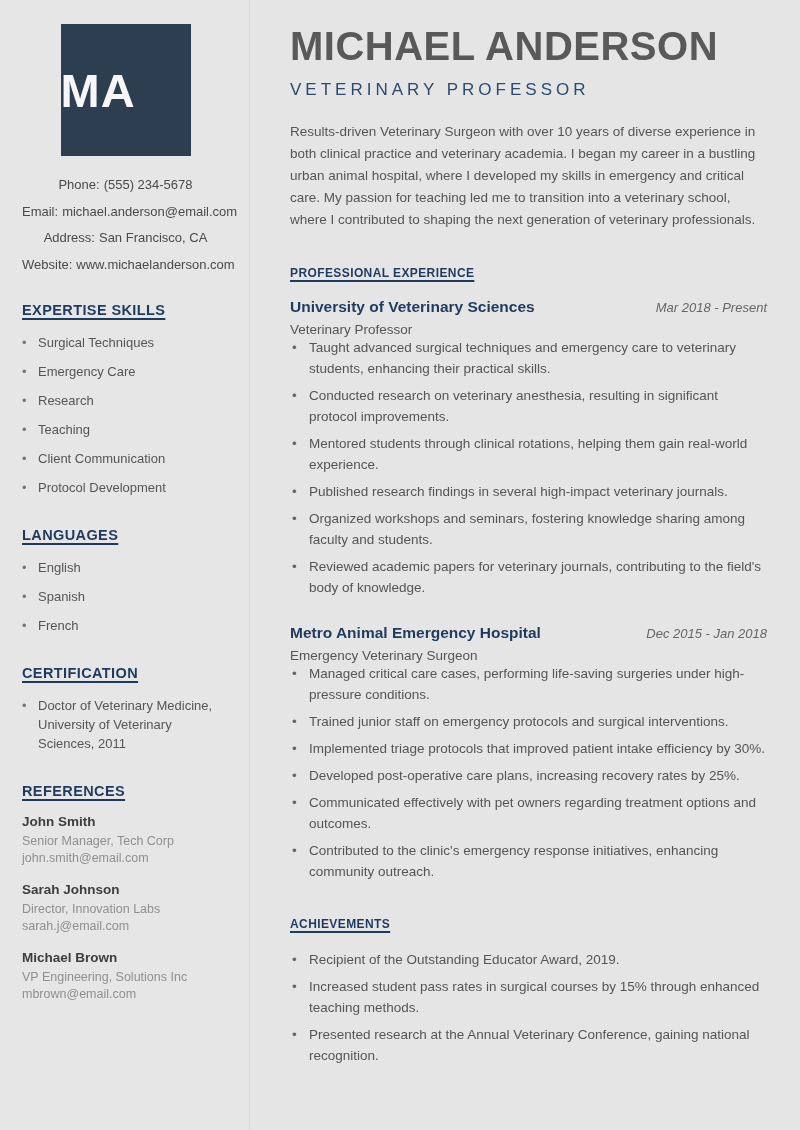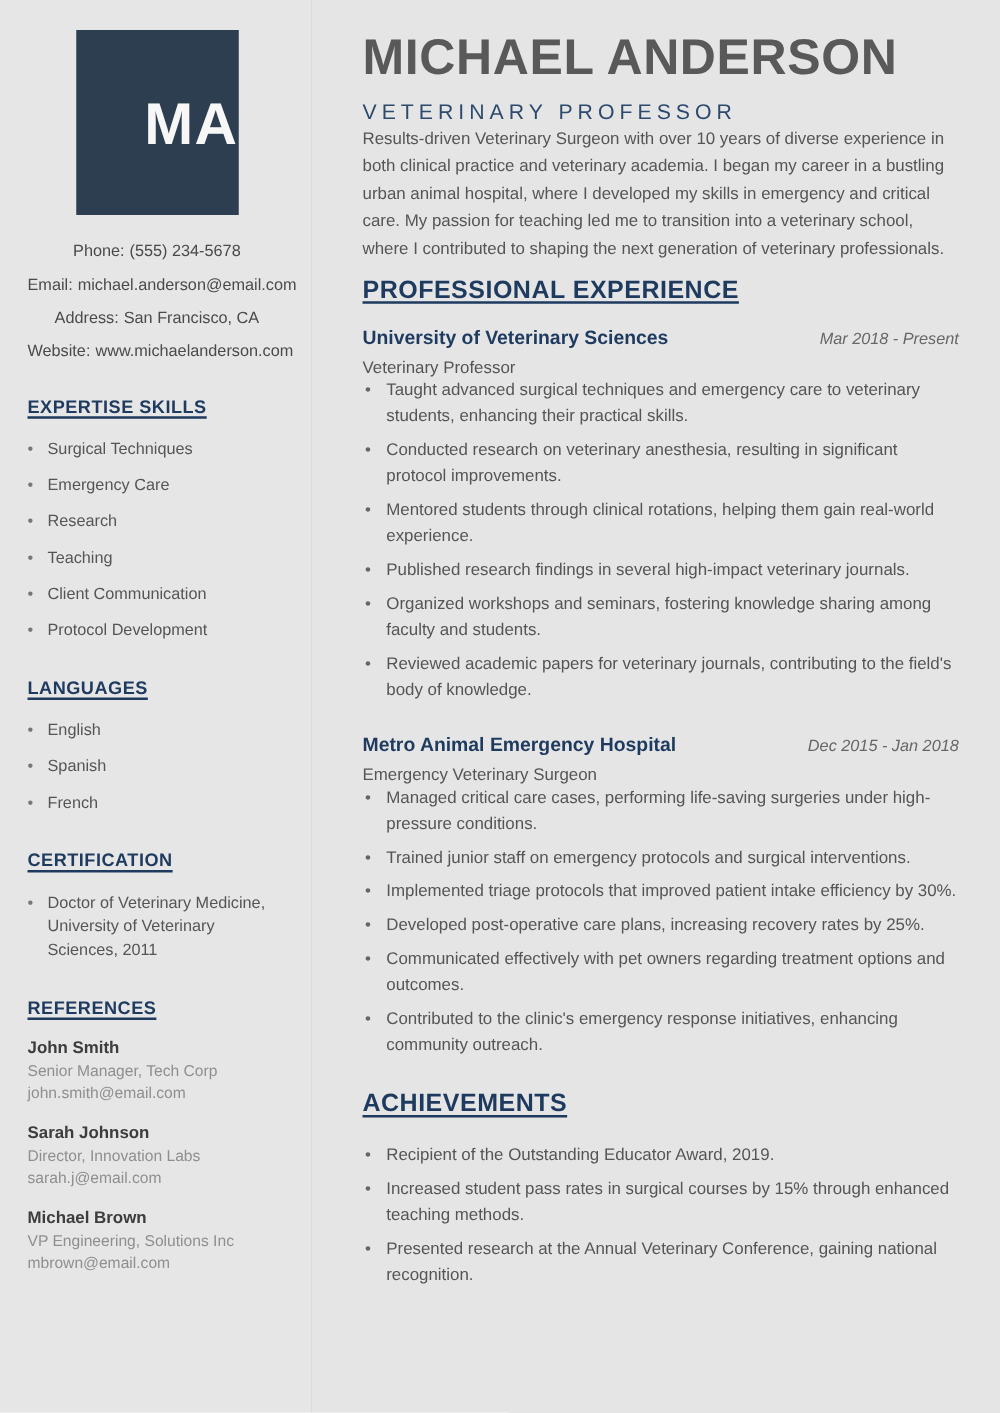--- a/index.html
+++ b/index.html
@@ -22,24 +22,24 @@
 
   
   .sidebar{
     width:250px;
     flex:0 0 250px;
     background:var(--sidebar-bg);
     border-right:1px solid #d7d7d7;
     padding:24px 20px 20px 22px;
   }
   .avatar{
-    width:130px;height:148px;
+    width:130px;height:132px;
     margin:0 auto 22px auto;
     background:var(--avatar-bg);
-    display:flex;align-items:center;justify-content:flex-end;
+    display:flex;align-items:center;justify-content:flex-start;
     color:#f7f7f7;
     font-size:47px;font-weight:600;letter-spacing:1px;
   }
   .contact{margin-bottom:30px;}
   .contact-line{
     font-size:13px;color:#4a4a4a;
     margin-bottom:12.5px;line-height:14px;text-align:center;
   }
   .c-label{margin-right:4px;}
   .side-section{margin-bottom:30px;margin-top:14px;}
@@ -76,30 +76,31 @@
     font-size:40px;font-weight:bold;
     color:var(--name-gray);
     letter-spacing:0.5px;line-height:1.05;
   }
   .job-title{
     margin-top:13px;
     font-size:17px;color:#2c4a6e;
     letter-spacing:4px;
   }
   .summary{
+    margin-top:21px;
     font-size:13.5px;color:var(--body-gray);
     line-height:22px;
   }
   .main-heading{
-    font-size:20px;font-weight:bold;color:var(--accent-navy);
+    font-size:12px;font-weight:bold;color:var(--accent-navy);
     letter-spacing:0.4px;
     text-decoration:underline;
     text-underline-offset:3px;
     text-decoration-thickness:1.5px;
-    margin:11px 0 18px 0;
+    margin:35px 0 18px 0;
   }
   .job{margin-bottom:26px;}
   .job-head{display:flex;justify-content:space-between;align-items:baseline;gap:16px;}
   .company{font-size:15.5px;font-weight:bold;color:var(--accent-navy);}
   .dates{font-size:13px;font-style:italic;color:#666;white-space:nowrap;}
   .role{font-size:13.5px;color:var(--body-gray);margin-top:6px;}
   .bullets{list-style:none;}
   .bullets li{
     display:flex;
     font-size:13.5px;color:var(--body-gray);

